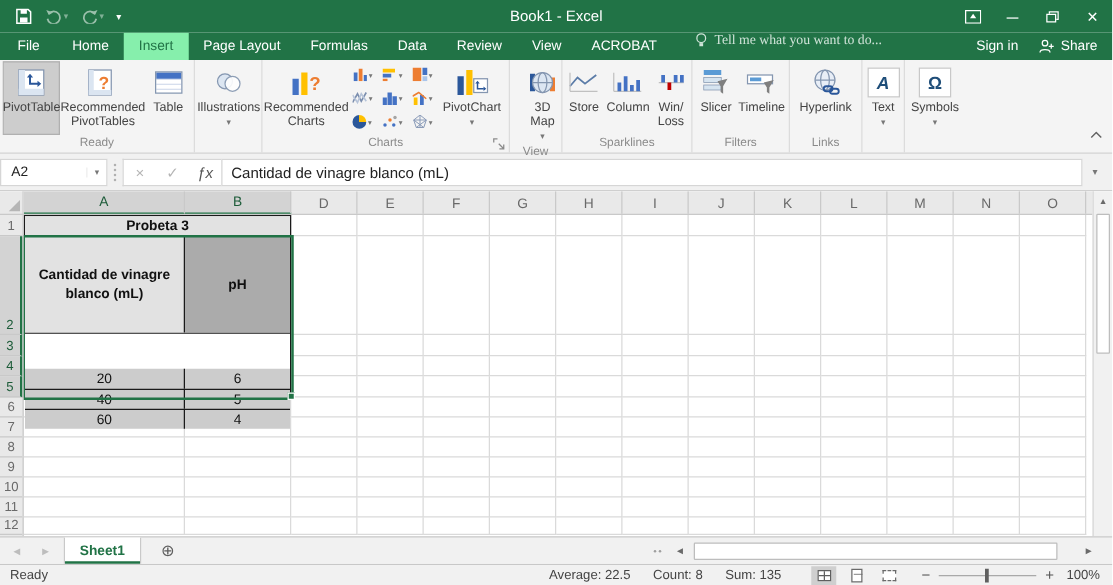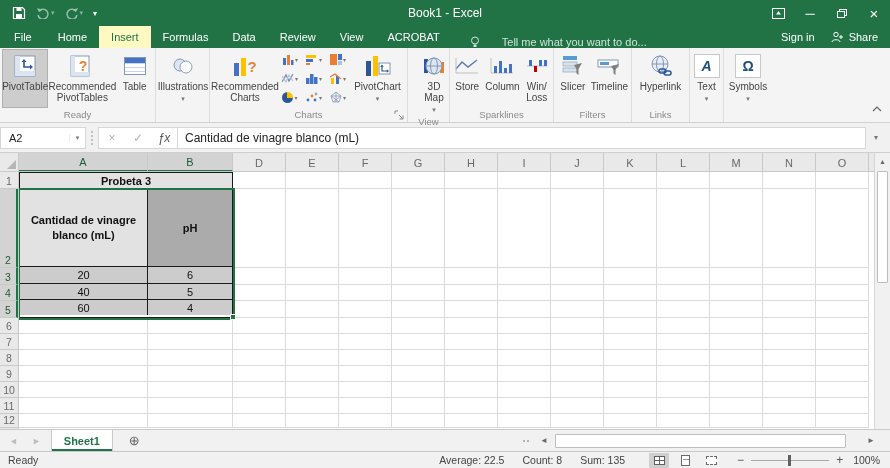--- a/index.html
+++ b/index.html
@@ -16,22 +16,22 @@
   .win-ctrls { margin-left:auto; display:flex; align-items:stretch; height:26px; }
   .win-btn { width:32px; display:flex; align-items:center; justify-content:center; color:#fff; font-size:13px; }
   .restore-glyph { position:relative; width:10px; height:9px; }
   .restore-glyph i { position:absolute; border:1px solid #fff; width:8px; height:7px; display:block; }
   .restore-glyph i:first-child { right:0; top:0; }
   .restore-glyph i:last-child { left:0; bottom:0; background:#217346; }
 
   
   .tabrow { height:22px; background:#217346; display:flex; align-items:stretch; color:#fff; font-size:11px; }
   .rtab { display:flex; align-items:center; padding:0 12px; cursor:default; }
-  .rtab.active { background:#fef9c3; color:#217346; }
-  .tellme { display:flex; align-items:flex-end; gap:22px; margin-left:18px; color:#cfe3d8; }
+  .rtab.active { background:#86efac; color:#217346; }
+  .tellme { display:flex; align-items:flex-start; gap:6px; margin-left:18px; color:#cfe3d8;font-family:Liberation Serif, serif; }
   .acct { margin-left:auto; display:flex; align-items:center; gap:16px; padding-right:12px; color:#fff; }
   .acct .item { display:flex; align-items:center; gap:5px; }
 
   
   .ribbon { height:75px; background:#f4f4f4; border-bottom:1px solid #d2d2d2; display:flex; position:relative; }
   .rgroup { display:flex; flex-direction:column; border-right:1px solid #dcdcdc; padding:1px 2px 0 2px; }
   .rgroup-body { display:flex; flex:1; align-items:stretch; }
   .rgroup-cap { height:14px; font-size:9.5px; color:#8a8a8a; text-align:center; line-height:13px; position:relative; }
   .rb { display:flex; flex-direction:column; align-items:center; padding-top:4px; font-size:10px; line-height:11px; color:#444; text-align:center; }
   .rb .ric { height:26px; display:flex; align-items:center; justify-content:center; margin-bottom:2px; }
@@ -173,20 +173,21 @@
           </span>
         </span>
       <span class="win-btn" style="font-size:15px;">×</span>
     </div>
   </div>
 
   <div class="tabrow">
     <span class="rtab" style="padding:0 14px;">File</span>
     <span class="rtab">Home</span>
     <span class="rtab active">Insert</span>
+    <span class="rtab">Page Layout</span>
     <span class="rtab">Formulas</span>
     <span class="rtab">Data</span>
     <span class="rtab">Review</span>
     <span class="rtab">View</span>
     <span class="rtab">ACROBAT</span>
     <span class="tellme">
       <svg width="10" height="12" viewBox="0 0 10 12">
           <circle cx="5" cy="4.5" r="3.5" fill="none" stroke="#cfe3d8"></circle>
           <rect x="3.5" y="8.5" width="3" height="2.5" fill="#cfe3d8"></rect>
         </svg>
@@ -758,21 +759,21 @@
             <span>Probeta 3</span>
           </div>
         <div class="t-head">
           <div class="hA">
               <span>Cantidad de vinagre blanco (mL)</span>
             </div>
           <div class="hB">
               <span>pH</span>
             </div>
         </div>
-        <div class="t-row" style="height:17px;">
+        <div class="t-row" style="height:17px;margin-top:28px;">
           <div class="cA">
               <span>20</span>
             </div>
           <div class="cB">
               <span>6</span>
             </div>
         </div>
         <div class="t-row" style="height:16px;">
           <div class="cA">
               <span>40</span>

